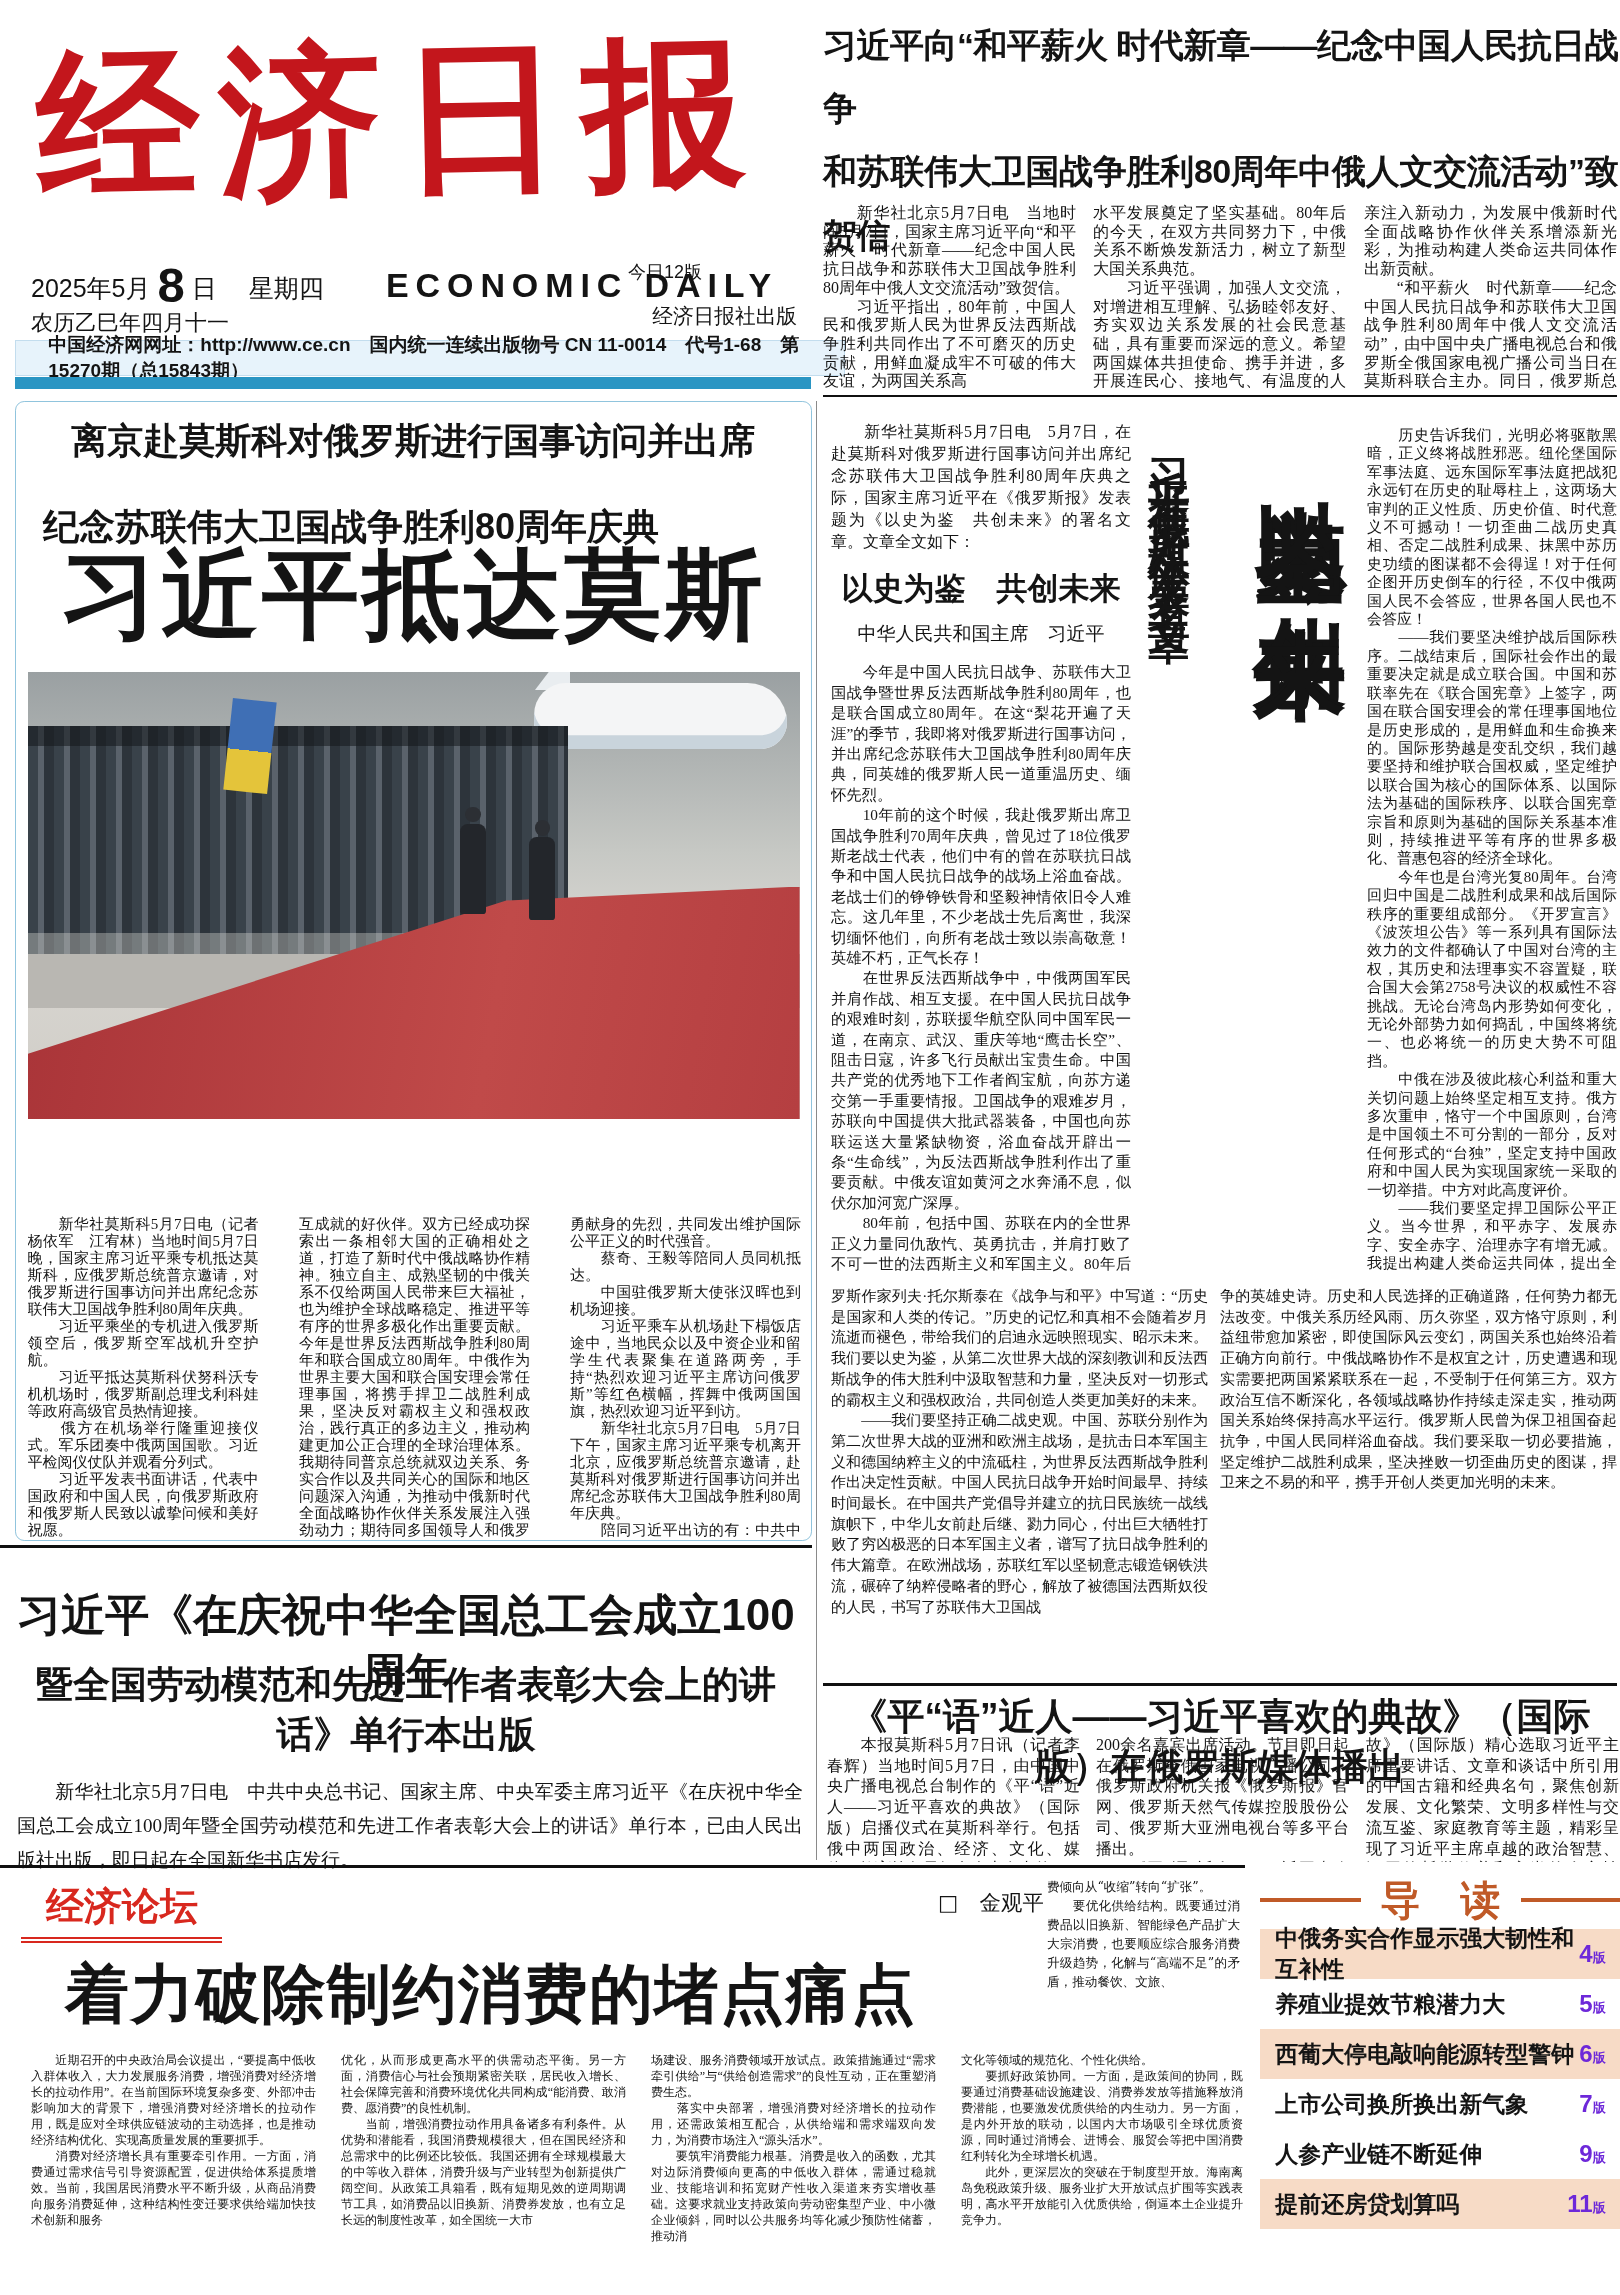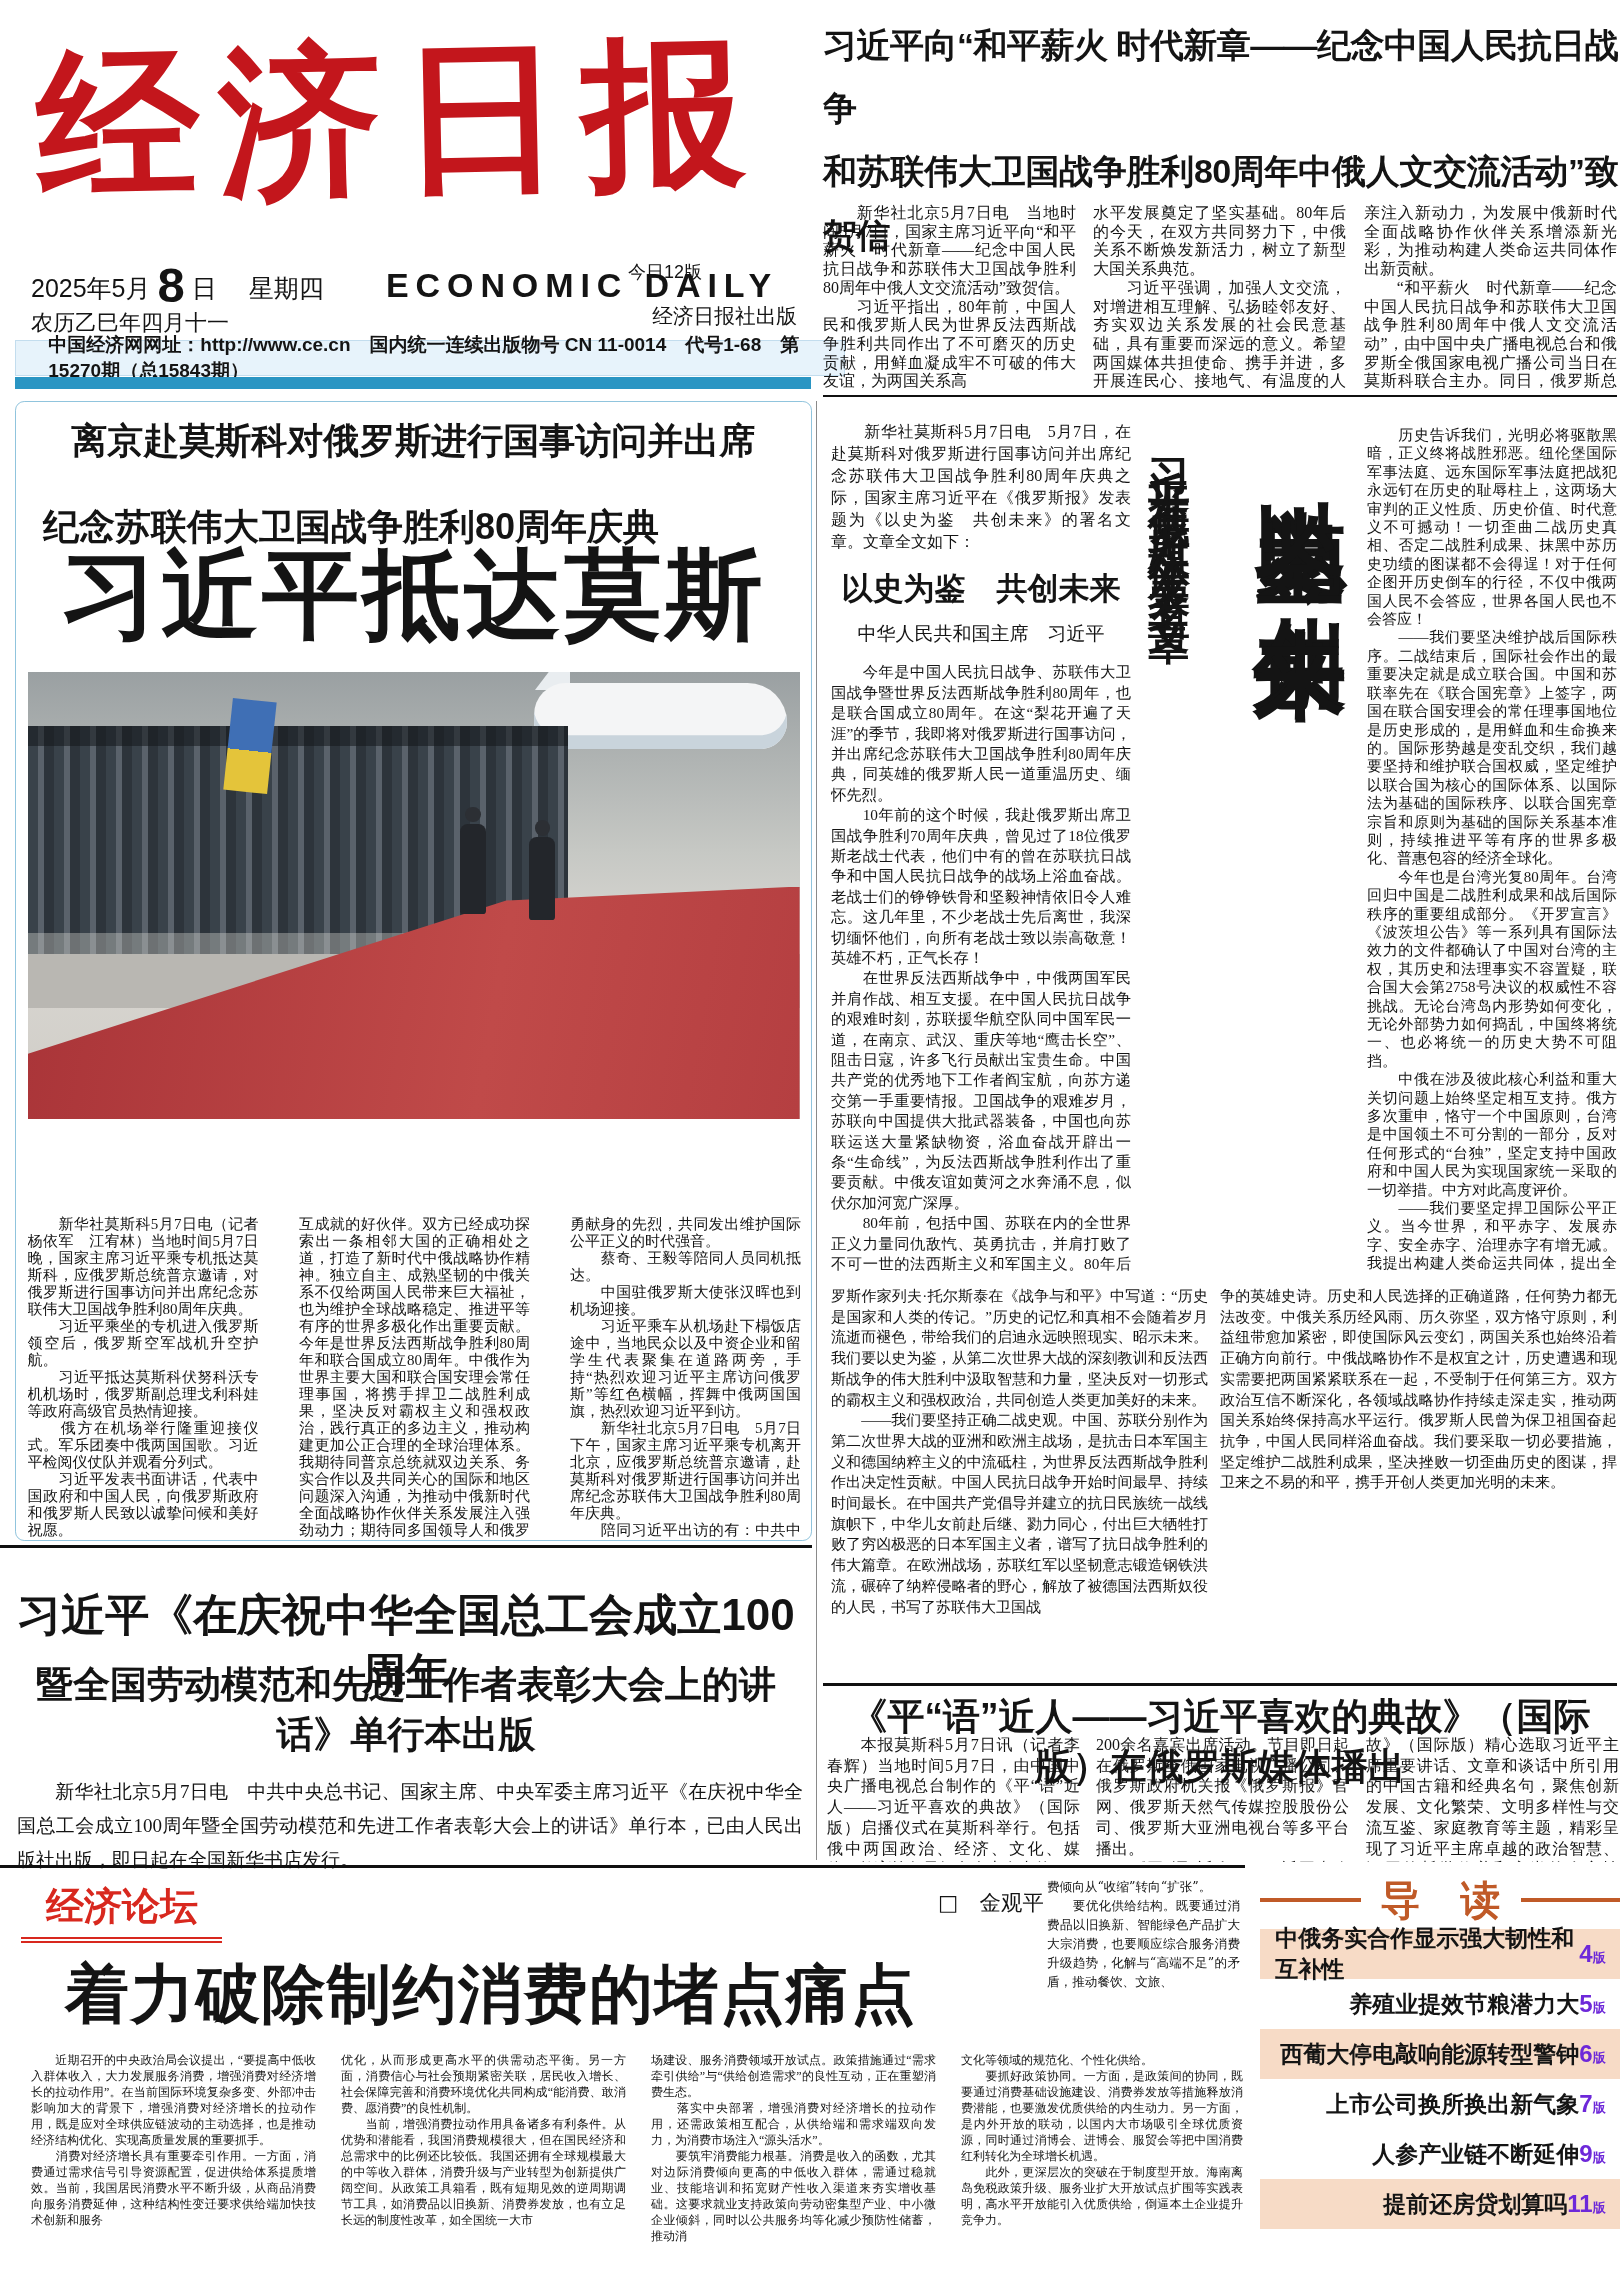--- a/index.html
+++ b/index.html
@@ -65,21 +65,21 @@
   .forum-author{left:938px;top:1888px;font-size:21.4px;font-family:"DejaVu Serif",serif;}
   .forum-side{left:1047px;top:1877px;width:193px;height:167px;font-size:12.6px;
               line-height:19px;font-family:"DejaVu Serif",serif;}
   .forum-h{left:65px;top:1951px;width:915px;font-size:64px;font-weight:900;letter-spacing:1.5px;}
   .forum-col{top:2052px;width:285px;height:243px;font-size:12px;line-height:16px;}
   
   .daodu{left:1260px;top:1871px;width:361px;height:424px;}
   .daodu-title{display:flex;align-items:center;gap:20px;height:58px;}
   .daodu-title .dline{flex:1;height:3.1px;background:#c05a28;}
   .daodu-title .dtext{color:#c05a28;font-size:40px;font-weight:900;font-family:"Liberation Sans",sans-serif;}
-  .daodu-item{display:flex;justify-content:flex-end;align-items:center;
+  .daodu-item{display:flex;justify-content:space-between;align-items:center;
               height:50px;padding:0 15.3px;font-family:"Liberation Sans",sans-serif;}
   .daodu-item .itext{font-size:23px;font-weight:800;}
   .daodu-item .ipage{color:#6d28d9;font-size:24px;font-weight:bold;white-space:nowrap;}
   .daodu-item .iban{font-size:13px;}
   .peach{background:#f7dbc6;}
   
   .photo{left:27.6px;top:672px;width:772px;height:447px;overflow:hidden;
          background:linear-gradient(#9aa0a2,#c6c8c4 40%,#d9d7d2 60%,#cfccc6);}
   .ph-plane{position:absolute;right:12.3px;top:10.7px;width:253px;height:66px;background:#f4f5f6;
             border-radius:37px 46px 31px 31px;box-shadow:inset 0 -13.8px 0 #c9d4dc;}

